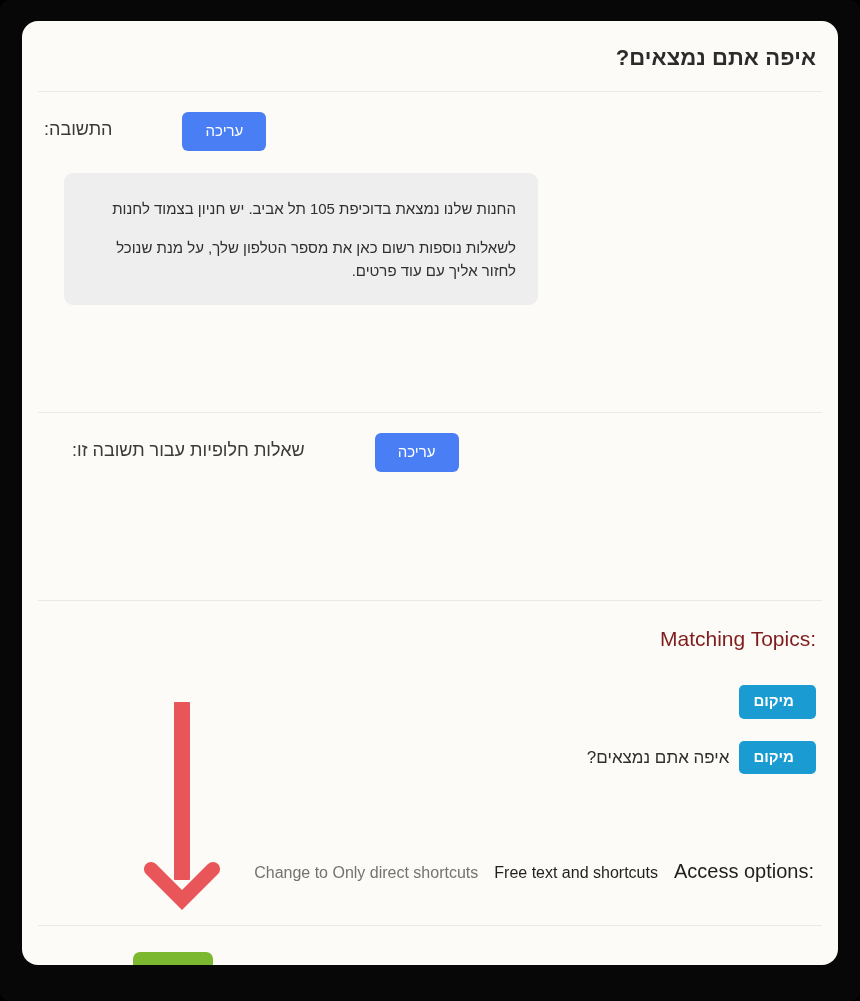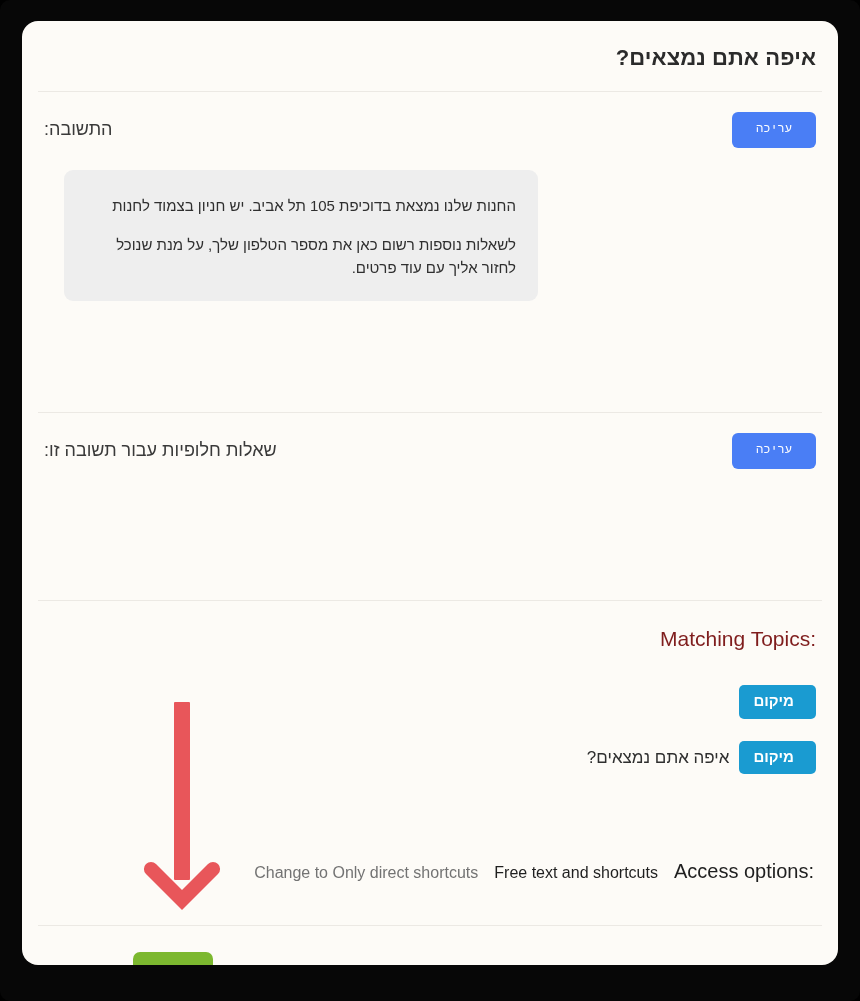--- a/index.html
+++ b/index.html
@@ -60,41 +60,41 @@
 
   
   .section {
     position: relative;
     padding: 20px 22px 22px 22px;
   }
 
   .section-head {
     display: flex;
     flex-direction: row-reverse;
-    justify-content: space-between;
+    justify-content: flex-start;
     align-items: flex-start;
   }
 
   .section-label {
     font-size: 18px;
     color: #3a3a3a;
     line-height: 1.3;
     padding-top: 6px;
   }
 
   .btn-edit {
     display: inline-block;
     background: #4a7ef5;
     color: #ffffff;
-    font-size: 12px;
+    font-size: 15px;
     border: none;
     border-radius: 6px;
     padding: 11px 20px;
     cursor: pointer;
-    font-family: Liberation Mono, monospace;
+    font-family: Liberation Sans, sans-serif;
     line-height: 1.1;
     min-width: 84px;
     text-align: center;
     margin-left: 70px;
   }
 
   
   #answer-bubble {
     margin: 22px 20px 0 20px;
     background: #eeeeee;
@@ -108,21 +108,21 @@
     margin-left: 20px;
   }
   #answer-bubble p {
     margin: 0;
   }
   #answer-bubble p + p {
     margin-top: 16px;
   }
 
   .section-answer { min-height: 278px; }
-  .section-alt    { min-height: 145px; }
+  .section-alt    { min-height: 145px; margin-left: 28px; }
 
   
   .section-topics {
     padding: 26px 22px 18px 22px;
     min-height: 280px;
   }
   #topics-label {
     font-size: 21px;
     color: #7f1d1d;
     direction: rtl;

